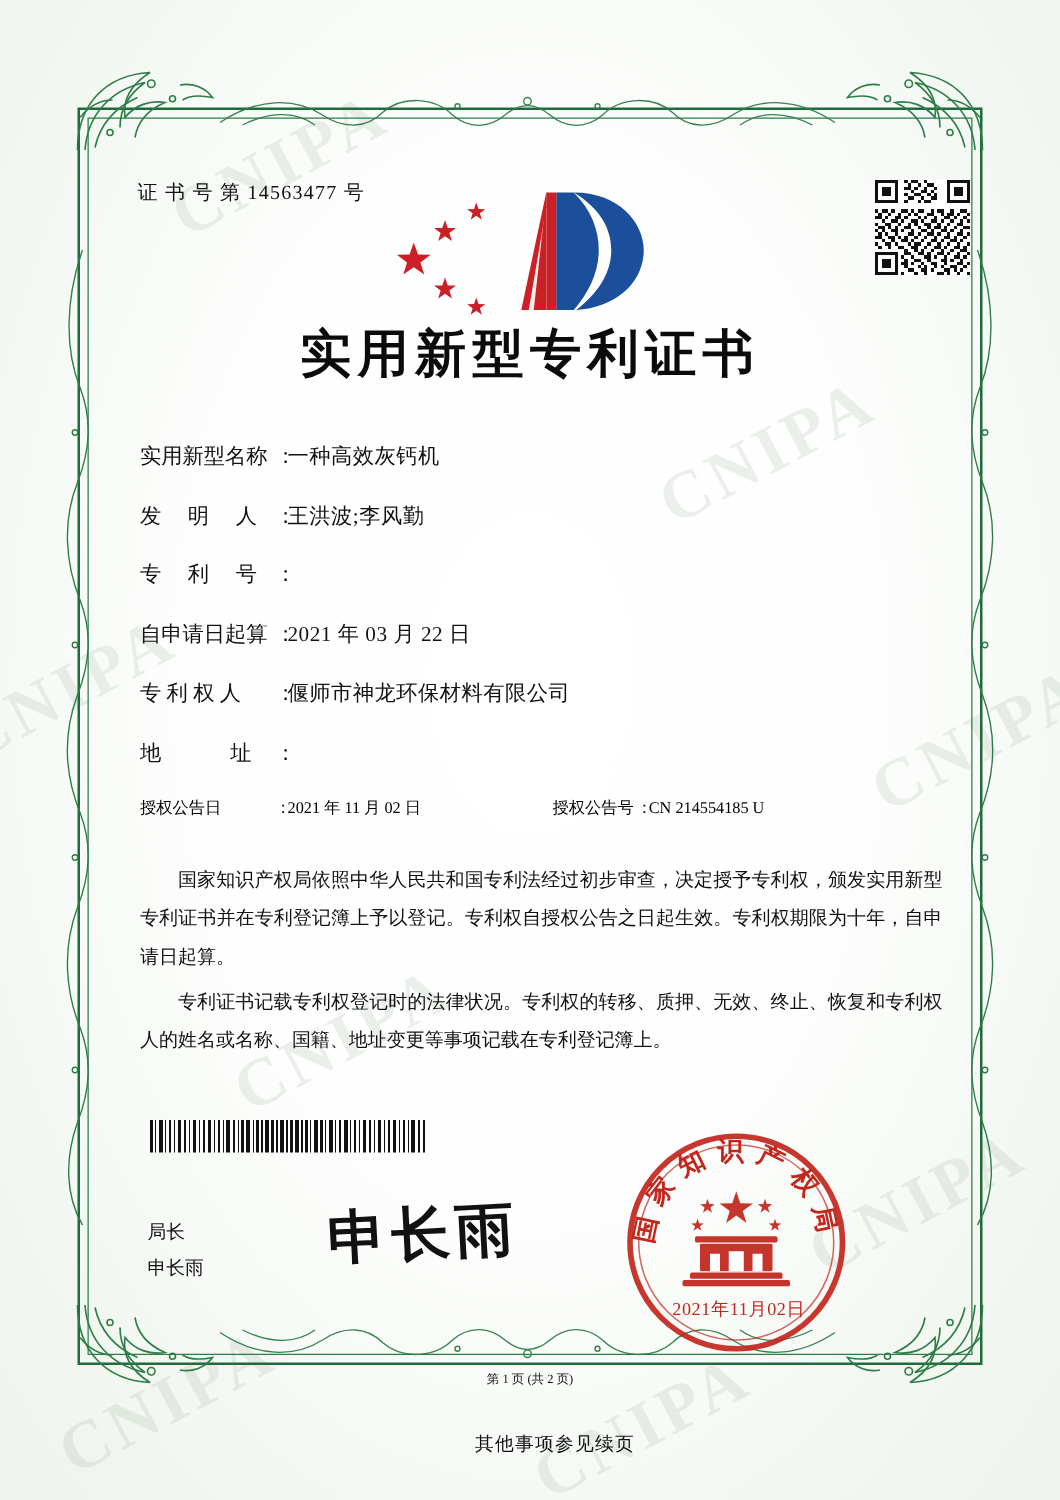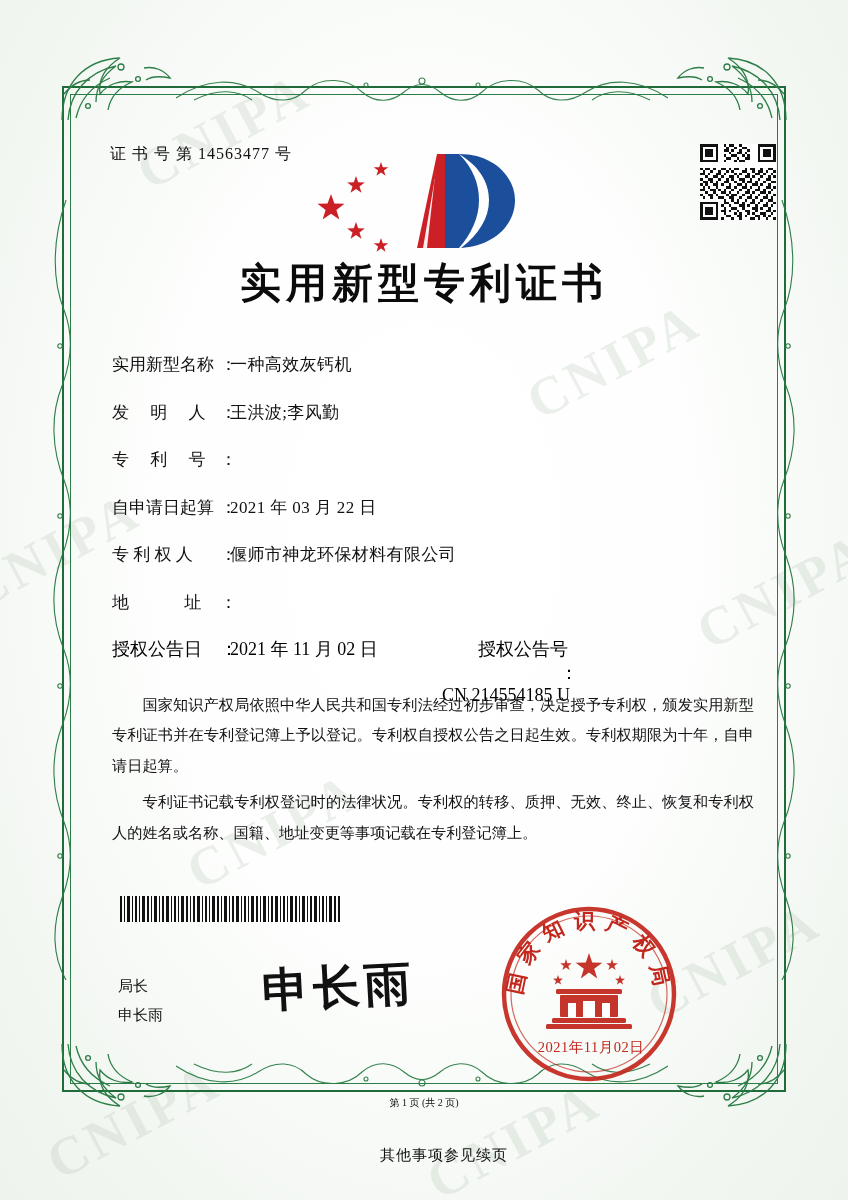--- a/index.html
+++ b/index.html
@@ -148,23 +148,23 @@
   }
   .f-label {
     flex: 0 0 auto;
     width: 108px;
     white-space: pre;
     letter-spacing: 0px;
   }
   .f-colon { flex: 0 0 auto; width: 10px; }
   .f-value { flex: 1 1 auto; letter-spacing: .4px; }
 
-  .row-split { display: flex; align-items: baseline; width: 640px; margin-bottom: 22px; font-size: 18px; }
+  .row-split { display: flex; align-items: baseline; width: 640px; margin-bottom: 22px; font-size: 13px; }
   .split-left { display: flex; align-items: baseline; width: 330px; }
-  .split-right { display: flex; align-items: flex-end; flex-direction: column; }
+  .split-right { display: flex; align-items: center; }
   .split-right .f-label { width: auto; margin-right: 2px; }
 
   
   .paras {
     position: absolute;
     left: 112px;
     top: 690px;
     width: 642px;
     font-size: 15.2px;
     line-height: 2.0;

